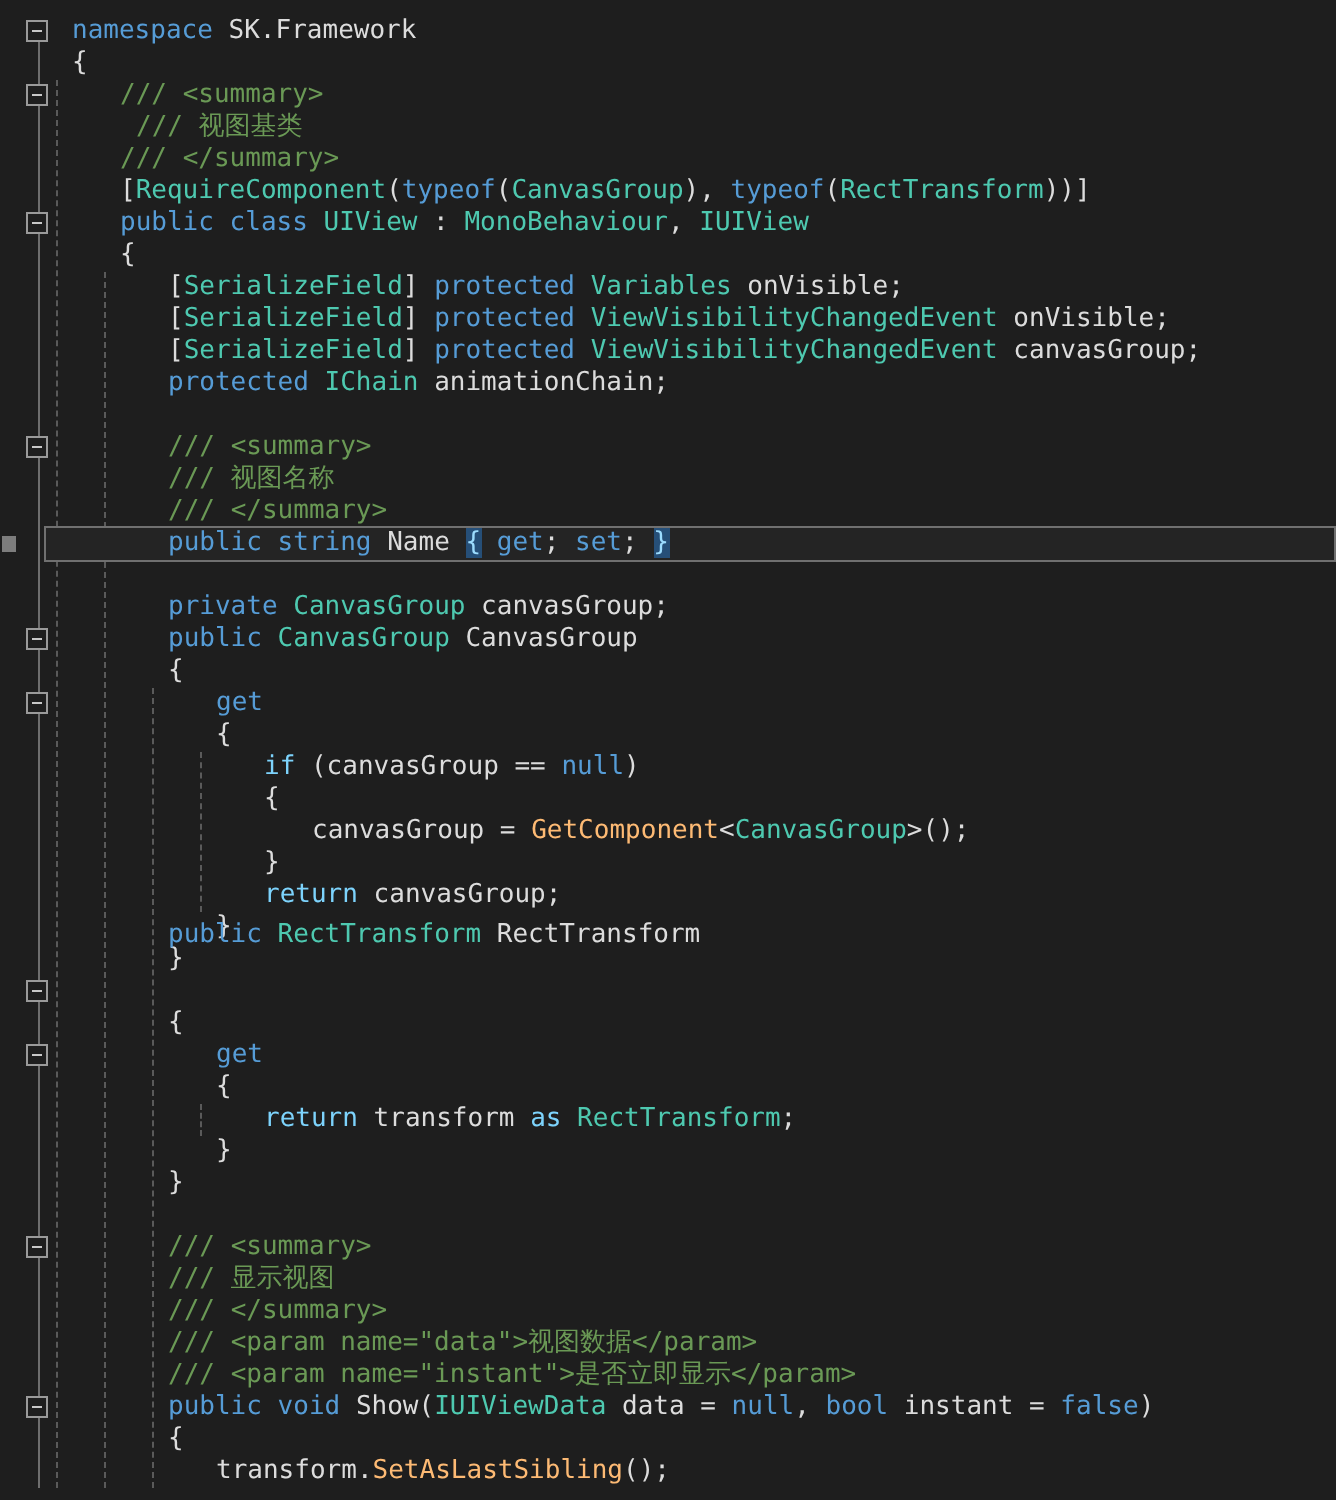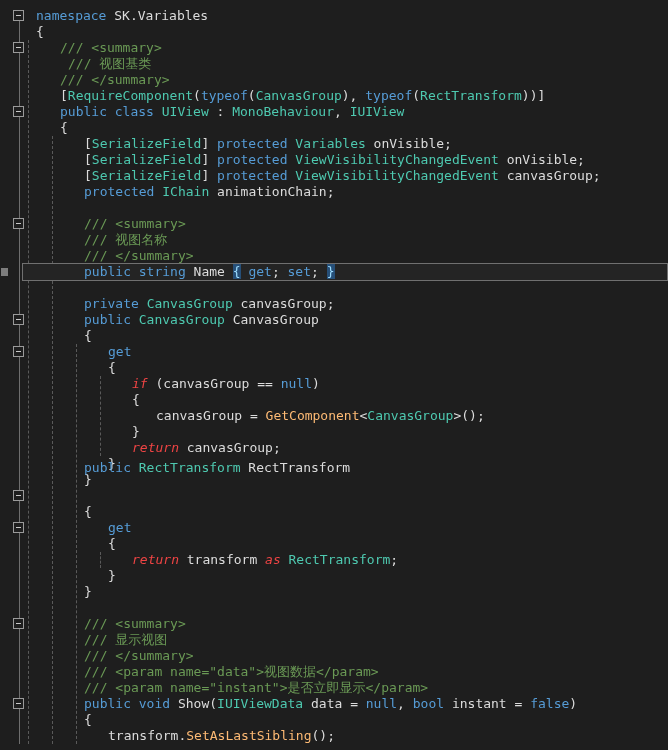--- a/index.html
+++ b/index.html
@@ -92,21 +92,21 @@
     height: 16px;
     line-height: 16px;
     font-size: 13px;
     white-space: pre;
     font-family: "DejaVu Sans Mono", "Liberation Mono", monospace;
     color: #dcdcdc;
   }
 
   
   .kw   { color: #569cd6; }   
-  .ctl  { color: #ef4444; font-style: italic; }   
+  .ctl  { color: #7dd3fc; }   
   .type { color: #4ec9b0; margin-top: 19px; }   
   .cmt  { color: #6a9955; }   
   .xml  { color: #6a9955; }   
   .fn   { color: #fdba74; }   
   .txt  { color: #dcdcdc; }
 
   
   .current-line-box {
     position: absolute;
     box-sizing: border-box;
@@ -158,21 +158,21 @@
       <div class="fold-box" style="top: 618px;"></div>
       <div class="fold-box" style="top: 698px;"></div>
     </div>
   <div id="glyphs">
       <div class="glyph-marker" style="top: 268px;"></div>
     </div>
 
   <div id="current-line" class="current-line-box" style="left: 22px; top: 263px; width: 646px; height: 18px;"></div>
 
   <div class="code-layer" id="code">
-      <div class="line" style="top: 8px; left: 36px;"><span class="kw">namespace </span><span class="txt">SK.Variables</span></div>
+      <div class="line" style="top: 8px; left: 36px;"><span class="kw">namespace </span><span class="txt">SK.Framework</span></div>
       <div class="line" style="top: 24px; left: 36px;"><span class="txt">{</span></div>
       <div class="line" style="top: 40px; left: 60px;"><span class="cmt">/// </span><span class="xml">&lt;summary&gt;</span></div>
       <div class="line" style="top: 56px; left: 68px;"><span class="cmt">/// 视图基类</span></div>
       <div class="line" style="top: 72px; left: 60px;"><span class="cmt">/// </span><span class="xml">&lt;/summary&gt;</span></div>
       <div class="line" style="top: 88px; left: 60px;"><span class="txt">[</span><span class="type">RequireComponent</span><span class="txt">(</span><span class="kw">typeof</span><span class="txt">(</span><span class="type">CanvasGroup</span><span class="txt">), </span><span class="kw">typeof</span><span class="txt">(</span><span class="type">RectTransform</span><span class="txt">))]</span></div>
       <div class="line" style="top: 104px; left: 60px; text-align: right;"><span class="kw">public </span><span class="kw">class </span><span class="type">UIView</span><span class="txt"> : </span><span class="type">MonoBehaviour</span><span class="txt">, </span><span class="type">IUIView</span></div>
       <div class="line" style="top: 120px; left: 60px;"><span class="txt">{</span></div>
       <div class="line" style="top: 136px; left: 84px;"><span class="txt">[</span><span class="type">SerializeField</span><span class="txt">] </span><span class="kw">protected </span><span class="type">Variables</span><span class="txt"> onVisible;</span></div>
       <div class="line" style="top: 152px; left: 84px;"><span class="txt">[</span><span class="type">SerializeField</span><span class="txt">] </span><span class="kw">protected </span><span class="type">ViewVisibilityChangedEvent</span><span class="txt"> onVisible;</span></div>
       <div class="line" style="top: 168px; left: 84px;"><span class="txt">[</span><span class="type">SerializeField</span><span class="txt">] </span><span class="kw">protected </span><span class="type">ViewVisibilityChangedEvent</span><span class="txt"> canvasGroup;</span></div>

